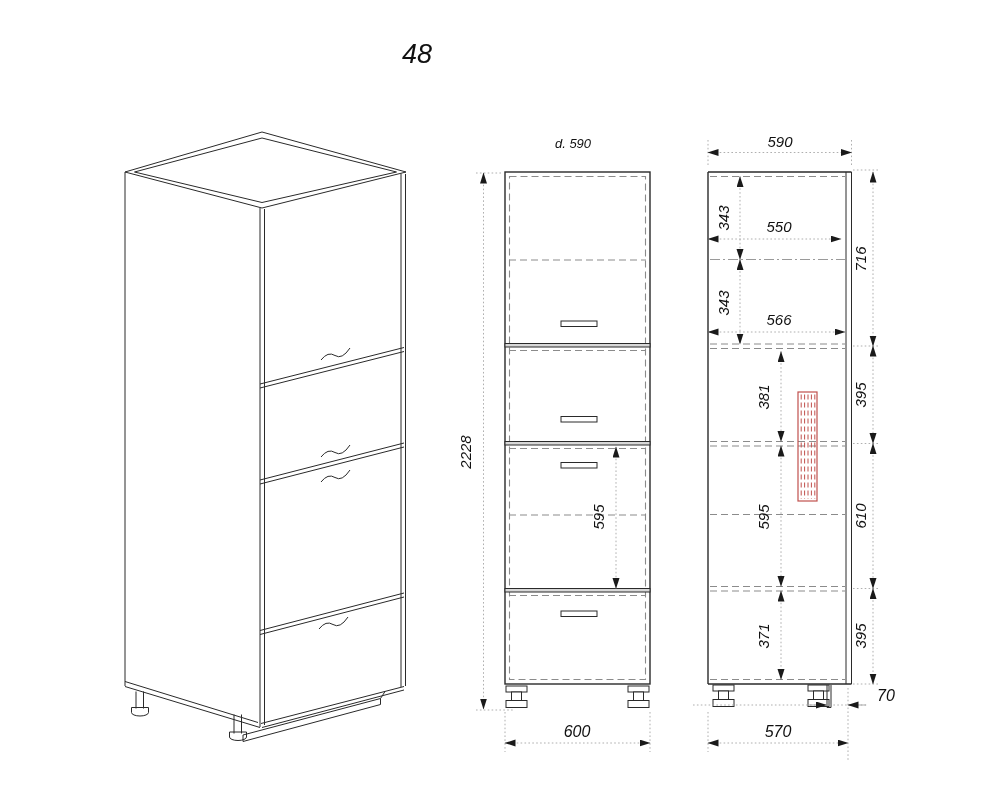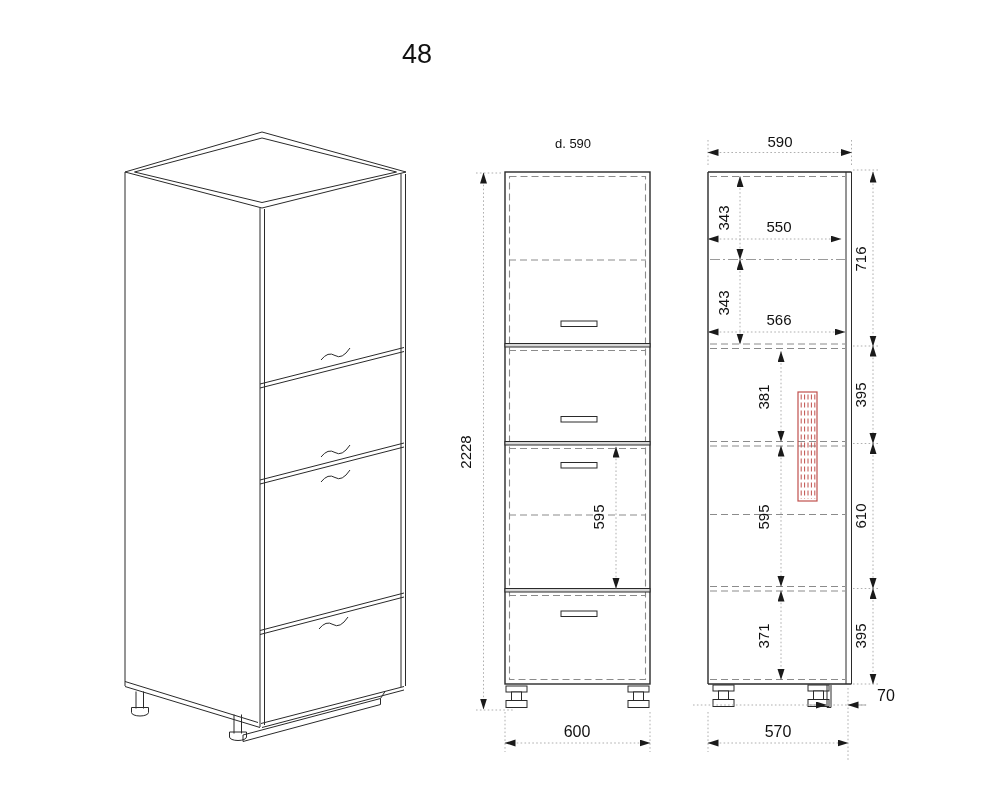--- a/index.html
+++ b/index.html
@@ -1,16 +1,16 @@
 <!DOCTYPE html>
 <html><head>
 <meta charset="utf-8">
 <style>
   html,body{margin:0;padding:0;background:#ffffff;}
-  .page{width:952px;height:800px;position:relative;background:#fff;overflow:hidden;}
+  .page{width:952px;height:800px;position:relative;background:#fff;overflow:hidden;font-style:italic;}
   svg{display:block;}
   text{fill:#111;font-family:"Liberation Sans",sans-serif;}
   .t27{font-size:27px;}
   .t16{font-size:16px;}
   .t15{font-size:15px;}
   .t13{font-size:13px;}
   .s  {stroke:#2a2a2a;stroke-width:1.4;fill:none;}
   .s1 {stroke:#2a2a2a;stroke-width:1;fill:none;}
   .sw {stroke:#2a2a2a;stroke-width:1;fill:#ffffff;}
   .d  {stroke:#8b8b8b;stroke-width:1.1;stroke-dasharray:7 4;fill:none;}

